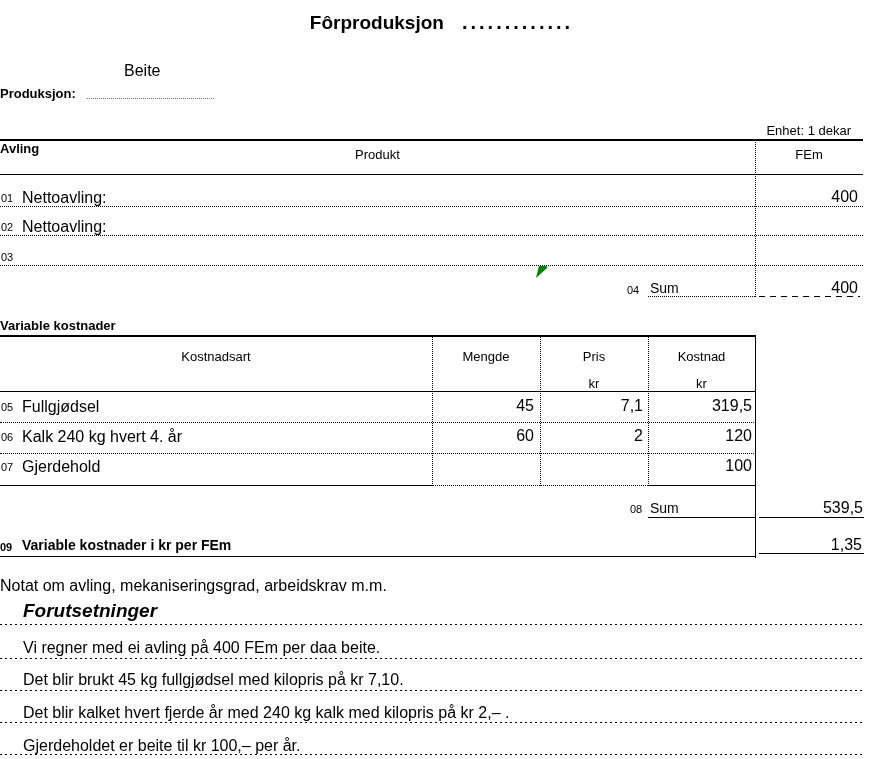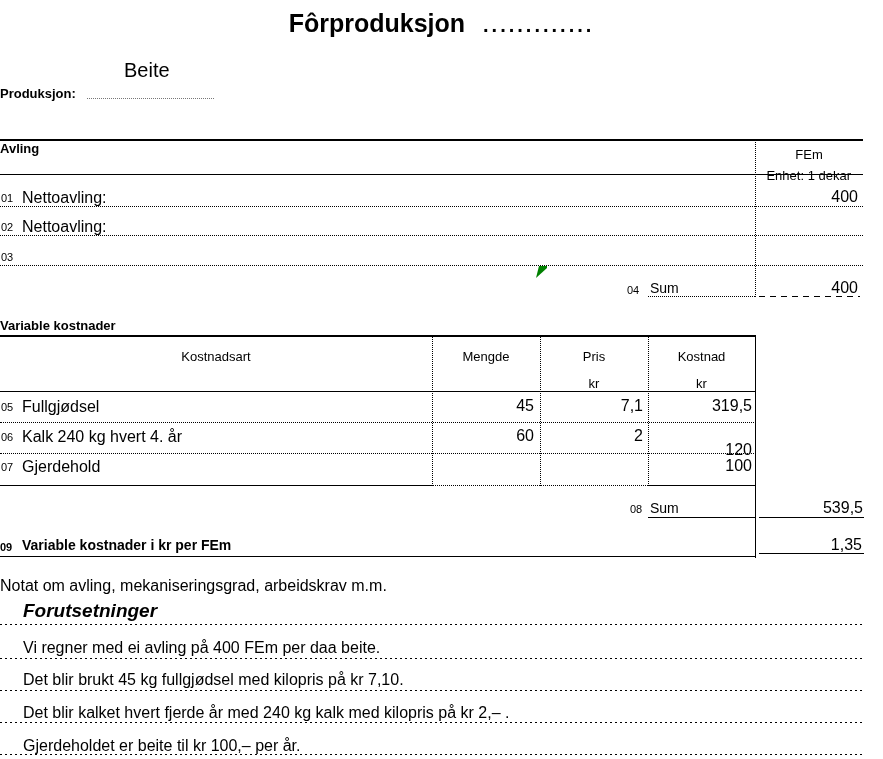--- a/index.html
+++ b/index.html
@@ -24,44 +24,45 @@
   .dotline{height:0;border-top:1px dotted #000;}
   .dotline-grey{height:0;border-top:1px dotted #777;}
   .dashmed{height:1px;background:repeating-linear-gradient(90deg,#000 0 2px,transparent 2px 5px);}
   .dashlong{height:1px;background:repeating-linear-gradient(90deg,#000 0 6px,transparent 6px 11px);}
   .vdot{width:0;border-left:1px dotted #000;}
   .vsol{width:1px;background:#000;}
   .title-row{
     position:absolute;left:0;top:8;width:883px;top:8px;
     display:flex;justify-content:center;align-items:baseline;gap:18px;
   }
-  .title{font-size:25px;font-weight:bold;line-height:30px;}
+  .title{font-size:19px;font-weight:bold;line-height:30px;}
   .title-dots{font-size:20px;letter-spacing:3px;font-weight:bold;}
-  .subtitle{font-size:20px;line-height:19px;}
+  .subtitle{font-size:16px;line-height:19px;}
   .notat{font-size:16px;line-height:18px;}
   .forut{font-size:19px;font-weight:bold;line-height:22px;}
 </style>
 </head>
 <body>
 
 <div class="page">
 
   <div class="title-row">
     <span class="title">Fôrproduksjon</span>
     <span class="title-dots">.............</span>
   </div>
 
   <div class="abs subtitle" style="left:124px;top:61px;">Beite</div>
   <div class="abs f13 b" style="left:0;top:87px;">Produksjon:</div>
   <div class="abs dotline-grey" style="left:87px;top:98px;width:127px;"></div>
 
   <div class="abs f13 b" style="left:0;top:122px;margin-top:20px;">Avling</div>
-  <div class="abs f13 rt" style="left:755px;top:124px;width:96px;margin-top:45px;">Enhet: 1 dekar</div>
+  <div class="abs f13 rt" style="left:755px;top:124px;width:96px;">Enhet: 1 dekar</div>
 
   <div class="abs hl2" style="left:0;top:139px;width:863px;"></div>
+  <div class="abs f13 ctr" style="left:0;top:148px;width:755px;">Produkt</div>
   <div class="abs f13 ctr" style="left:755px;top:148px;width:108px;">FEm</div>
   <div class="abs hl1" style="left:0;top:174px;width:863px;"></div>
   <div class="abs vdot" style="left:755px;top:139px;height:158px;"></div>
 
   <div class="abs f11" style="left:1px;top:192px;">01</div>
   <div class="abs f16" style="left:22px;top:189px;">Nettoavling:</div>
   <div class="abs f16 rt" style="left:756px;top:188px;width:102px;">400</div>
   <div class="abs dotline" style="left:0;top:206px;width:863px;"></div>
 
   <div class="abs f11" style="left:1px;top:221px;">02</div>
@@ -103,21 +104,21 @@
   <div class="abs f16" style="left:22px;top:398px;">Fullgjødsel</div>
   <div class="abs f16 rt" style="left:432px;top:397px;width:102px;">45</div>
   <div class="abs f16 rt" style="left:540px;top:397px;width:103px;">7,1</div>
   <div class="abs f16 rt" style="left:648px;top:397px;width:104px;">319,5</div>
   <div class="abs dotline" style="left:0;top:422px;width:756px;"></div>
 
   <div class="abs f11" style="left:1px;top:431px;">06</div>
   <div class="abs f16" style="left:22px;top:428px;">Kalk 240 kg hvert 4. år</div>
   <div class="abs f16 rt" style="left:432px;top:427px;width:102px;">60</div>
   <div class="abs f16 rt" style="left:540px;top:427px;width:103px;">2</div>
-  <div class="abs f16 rt" style="left:648px;top:441px;width:104px;text-align:right;">120</div>
+  <div class="abs f16 rt" style="left:648px;top:427px;width:104px;text-align:right;">120</div>
   <div class="abs dotline" style="left:0;top:453px;width:756px;"></div>
 
   <div class="abs f11" style="left:1px;top:461px;">07</div>
   <div class="abs f16" style="left:22px;top:458px;">Gjerdehold</div>
   <div class="abs f16 rt" style="left:648px;top:457px;width:104px;">100</div>
   <div class="abs hl1" style="left:0;top:485px;width:432px;"></div>
   <div class="abs dotline" style="left:432px;top:485px;width:216px;"></div>
   <div class="abs hl1" style="left:648px;top:485px;width:108px;"></div>
 
   <div class="abs f11" style="left:630px;top:503px;">08</div>

